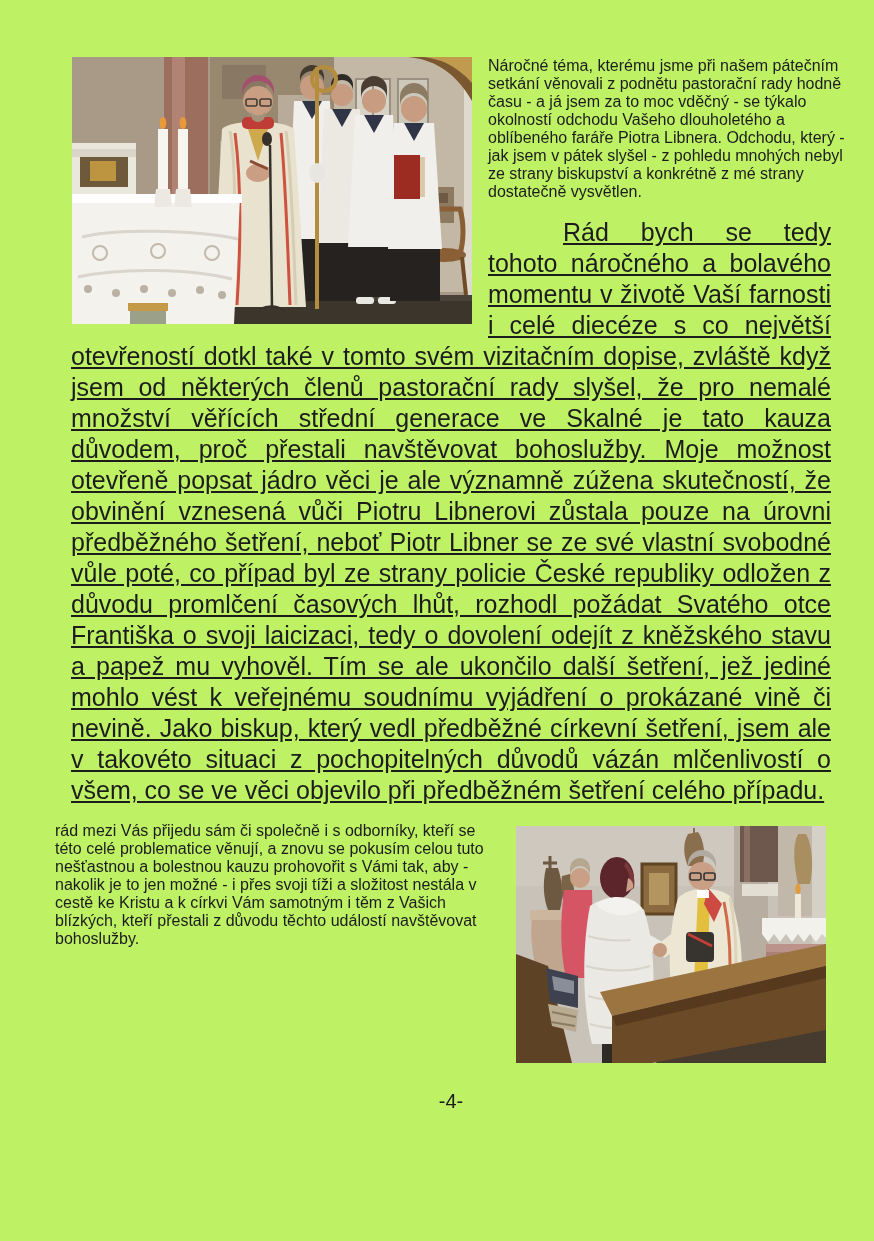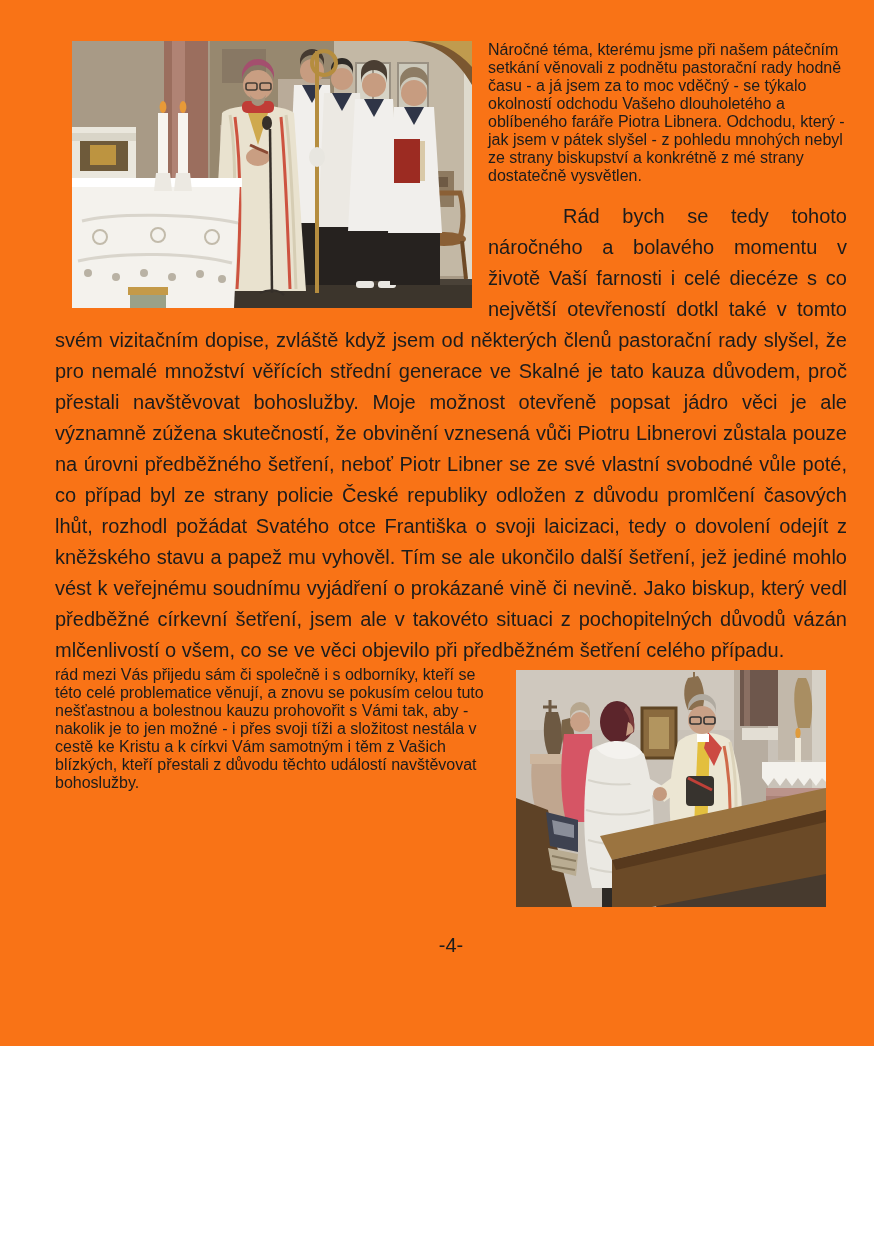--- a/index.html
+++ b/index.html
@@ -1,29 +1,30 @@
 <!DOCTYPE html>
 <html lang="cs"><head>
 <meta charset="utf-8">
 <style>
   html,body{margin:0;padding:0;background:#ffffff;}
   .page{
     position:relative;
-    width:874px;height:1046px;
-    background:#f97316;
+    width:874px;height:1241px;
+    background:#bef264;
     font-family:"Liberation Sans", sans-serif;
     color:#1c1c1c;
     overflow:hidden;
   }
   .content{padding:41px 27px 0 55px;}
   p.para{
-    margin:0;
-    font-size:20px;
+    margin:16px;
+    font-size:25px;
     line-height:31px;
     text-align:justify;
+    text-decoration:underline;
   }
   p.indent{text-indent:75px;}
   figure{margin:0;padding:0;display:block;}
   .photo-top{
     float:left;
     width:400px;height:267px;
     margin:0 16px 14px 17px;
   }
   .photo-bottom{
     float:right;

